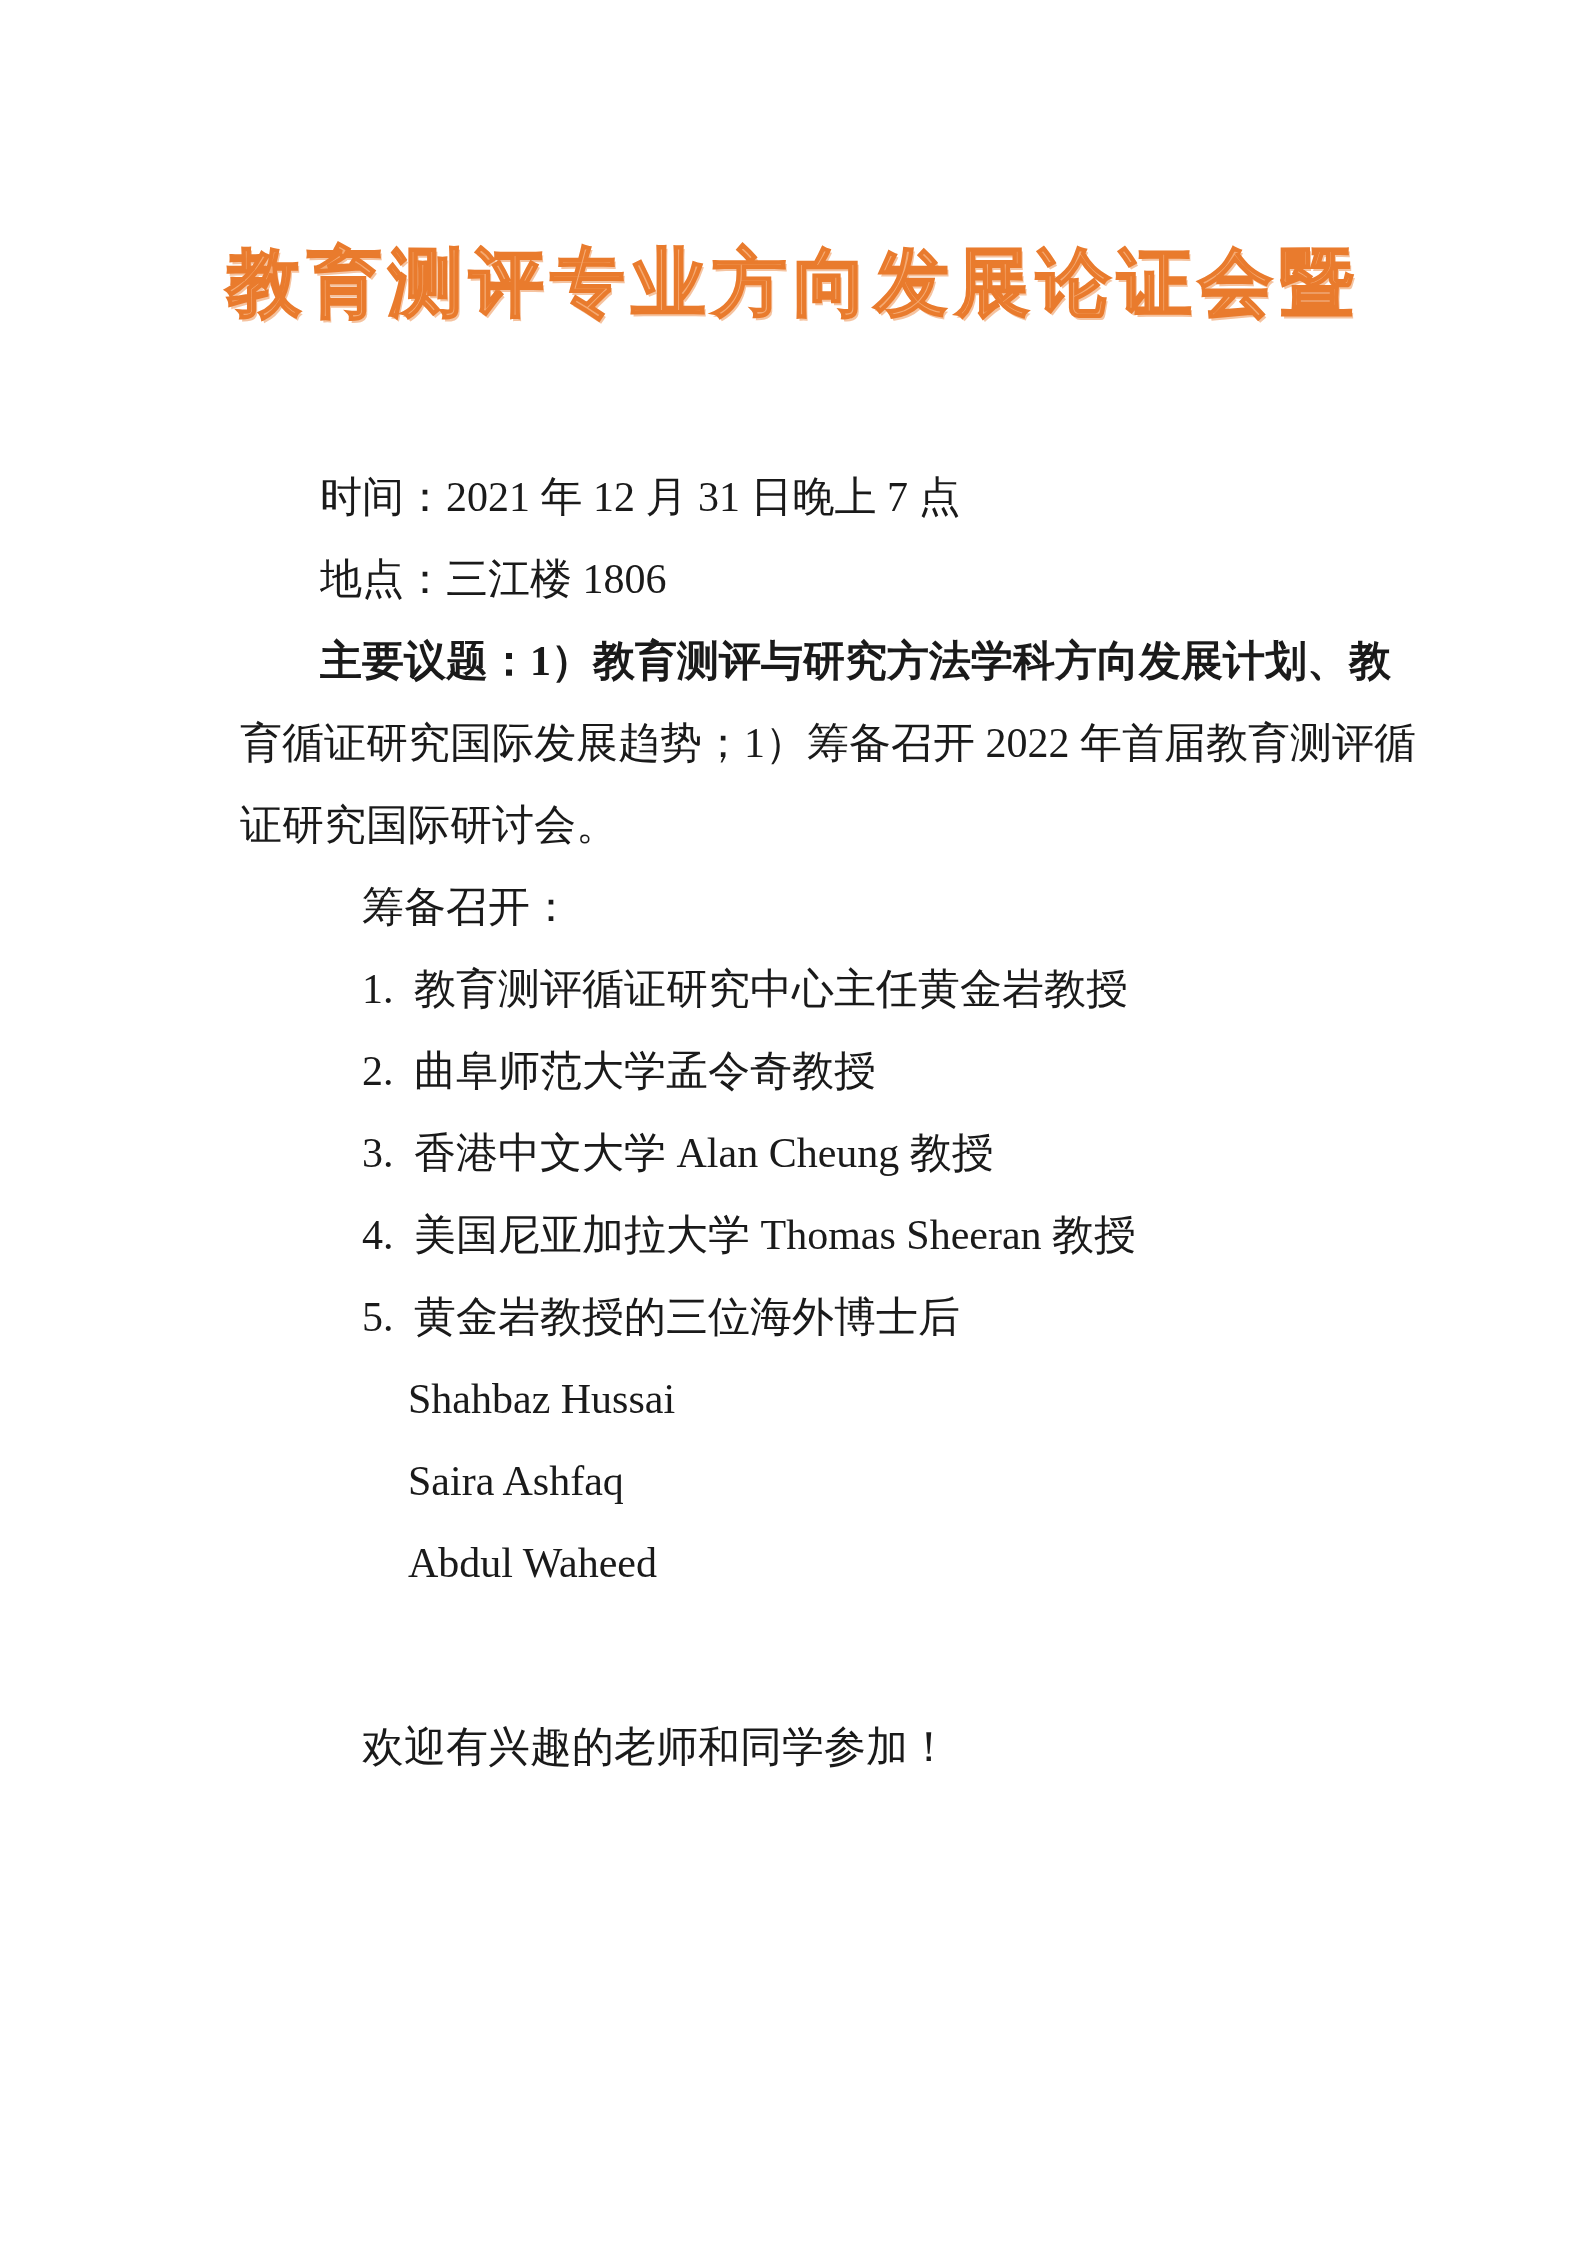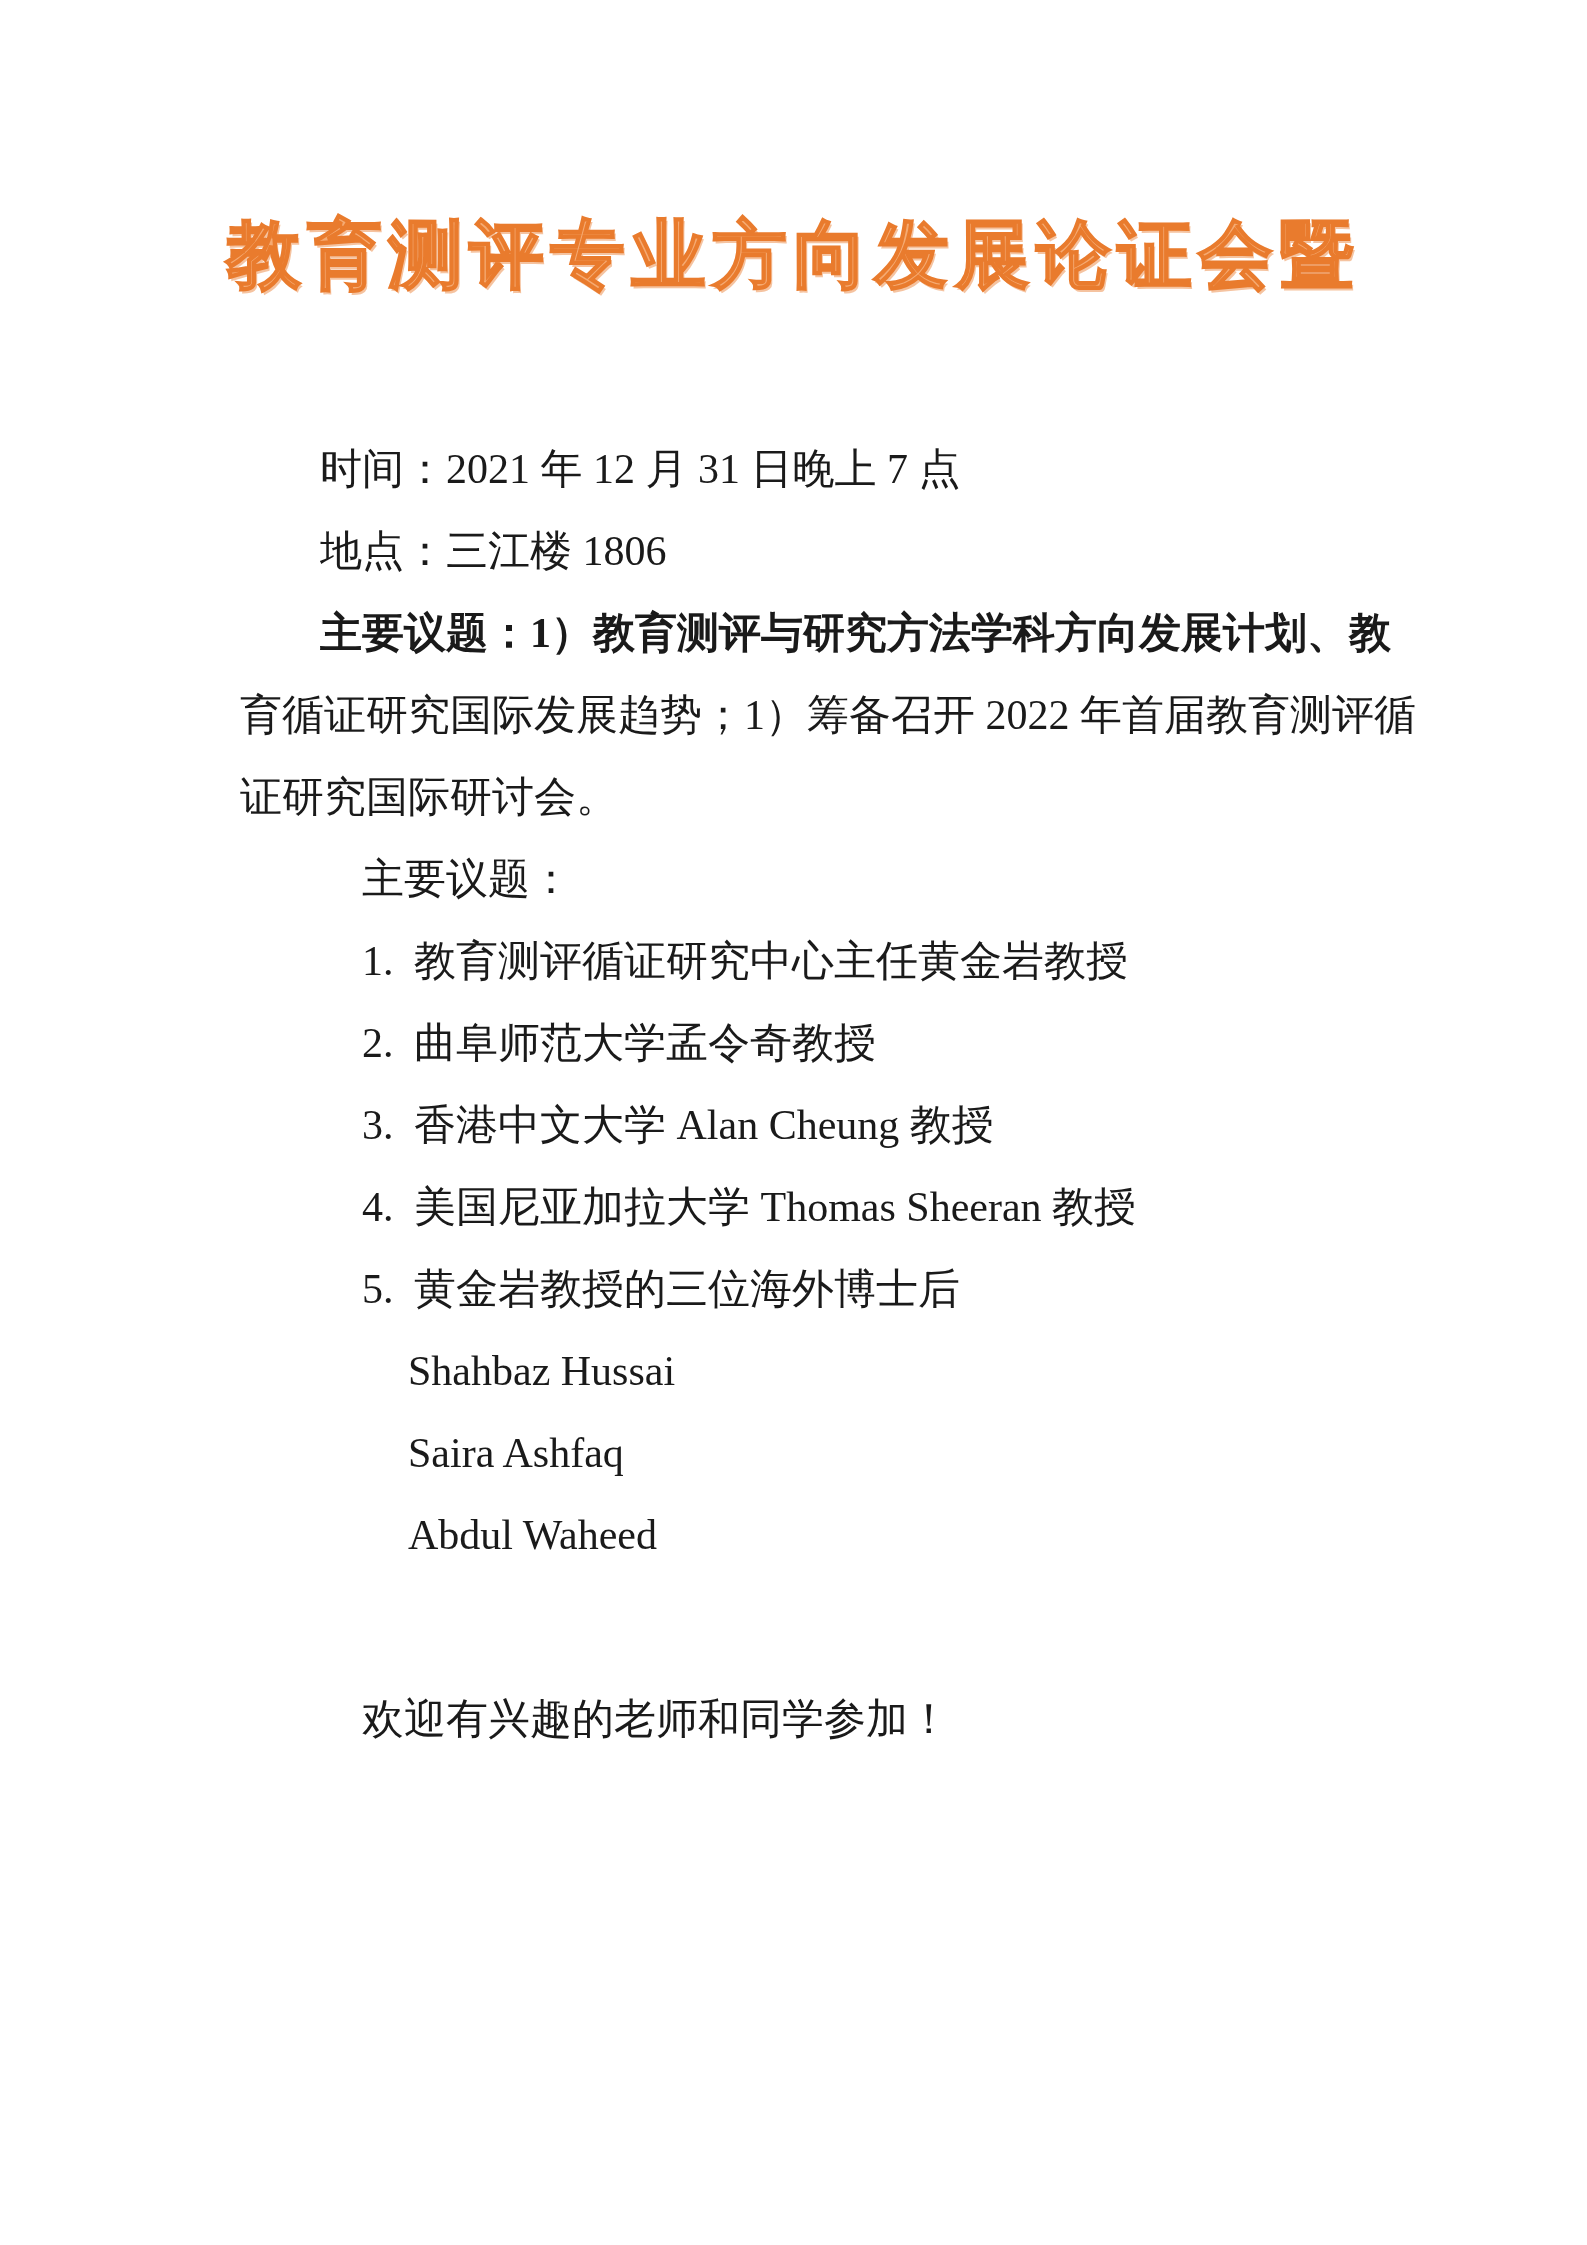--- a/index.html
+++ b/index.html
@@ -13,20 +13,21 @@
     height: 2245px;
     background: #ffffff;
     overflow: hidden;
     font-family: "Liberation Serif", "DejaVu Serif", serif;
     color: #1a1a1a;
   }
   
   .title-block {
     padding-top: 184px;
     text-align: center;
+    margin-top: 28px;
   }
   .title-line {
     font-weight: bold;
     font-size: 74px;
     line-height: 143px;
     white-space: nowrap;
     color: #f5aa72;
     -webkit-text-stroke: 2px #e97b2d;
     text-shadow: 2px 3px 0 rgba(233, 123, 45, 0.45);
   }
@@ -75,21 +76,21 @@
     <div class="line indent-a">时间：2021 年 12 月 31 日晚上 7 点</div>
 
     <div class="line indent-a">地点：三江楼 1806</div>
 
     <div class="line just agenda-first">主要议题：1）教育测评与研究方法学科方向发展计划、教</div>
 
     <div class="line just">育循证研究国际发展趋势；1）筹备召开 2022 年首届教育测评循</div>
 
     <div class="line">证研究国际研讨会。</div>
 
-    <div class="line indent-b">主要议题：</div>
+    <div class="line indent-b">筹备召开：</div>
 
     <div class="line indent-b">
       <span class="expert-num">1.</span><span>教育测评循证研究中心主任黄金岩教授</span>
     </div>
 
     <div class="line indent-b">
       <span class="expert-num">2.</span><span>曲阜师范大学孟令奇教授</span>
     </div>
 
     <div class="line indent-b">

